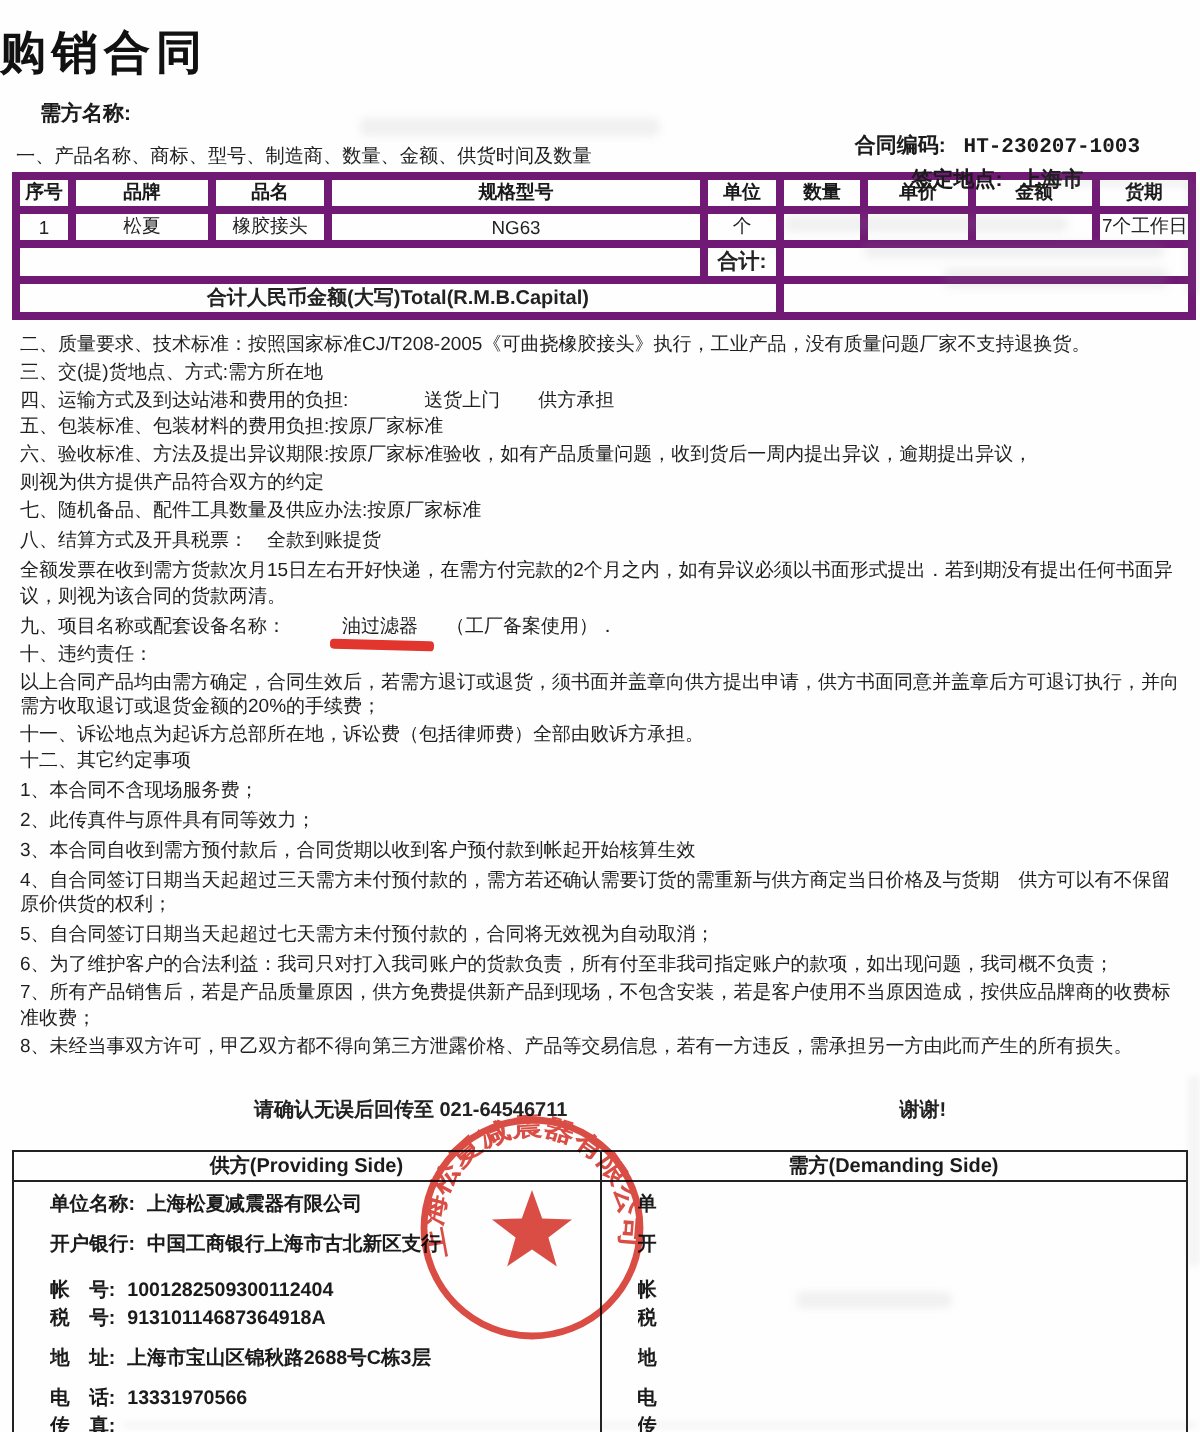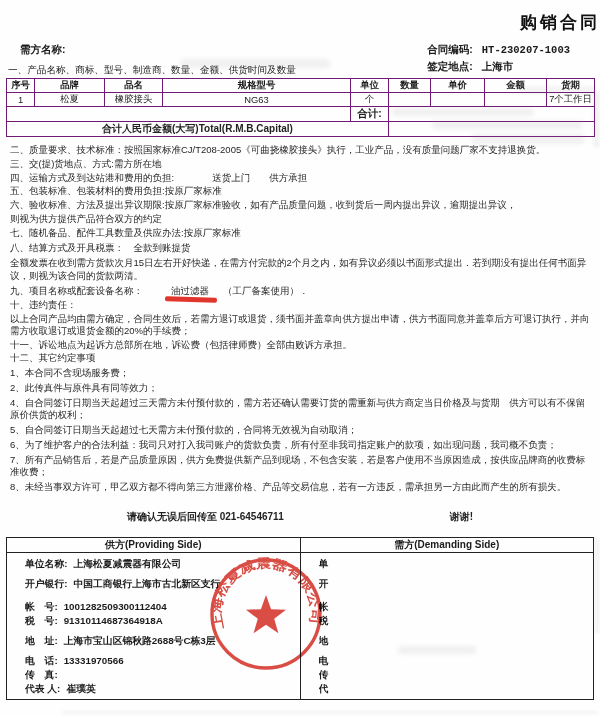--- a/index.html
+++ b/index.html
@@ -6,38 +6,38 @@
   html,body { background:#ffffff; }
   body {
     width:600px; height:716px; position:relative; overflow:hidden;
     font-family:"Liberation Sans","DejaVu Sans",sans-serif;
     color:#1b1b1b;
   }
   .page { position:relative; width:600px; height:716px; background:#fefefe; }
 
   
   .doc-title {
-    text-align:right; font-size:17px; font-weight:bold; letter-spacing:3px;
+    text-align:left; font-size:23px; font-weight:bold; letter-spacing:3px;
     padding-top:11px; color:#111;
   }
   .head { position:relative; margin:7px 10px 0 20px; font-size:10.5px; font-weight:bold; }
   .head .row { height:17px; line-height:17px; }
   .head .lbl { display:inline-block; }
   .head .val { display:inline-block; margin-left:16px; }
-  .head-right { position:absolute; right:20px; top:0; text-align:left; }
+  .head-right { position:absolute; right:20px; top:16px; text-align:center; }
   .head-right .row .val { margin-left:6px; font-family:"Liberation Mono","DejaVu Sans Mono",monospace; font-size:10.5px; }
   .head-right .row:nth-child(2) .val { font-family:inherit; }
 
   
   .sec1 { margin:6px 0 1px 8px; font-size:9.6px; color:#222; }
   table.ptable {
     width:588px; margin:0 6px; border-collapse:collapse; table-layout:fixed;
     font-size:9.4px; text-align:center; color:#222;
   }
-  table.ptable th, table.ptable td { border:1px solid #701a75; height:13px; padding:0 1px; overflow:hidden; white-space:nowrap; }
+  table.ptable th, table.ptable td { border:4px solid #701a75; height:13px; padding:0 1px; overflow:hidden; white-space:nowrap; }
   table.ptable th { font-weight:bold; color:#1a1a1a; }
   td.total-lab { font-weight:bold; font-size:10.5px; }
   td.cap-lab { font-weight:bold; font-size:10px; }
 
   
   .clauses { margin:7px 8px 0 10px; font-size:9.5px; line-height:12.3px; color:#1f1f1f; }
   .clauses p { margin-bottom:1.5px; }
   .clauses p.gap { margin-top:3px; }
   .clauses p.item { margin-top:2.5px; }
   .hl-red { position:relative; display:inline-block; margin:0 14px 0 28px; }
@@ -154,20 +154,21 @@
     <p class="gap">全额发票在收到需方货款次月15日左右开好快递，在需方付完款的2个月之内，如有异议必须以书面形式提出．若到期没有提出任何书面异议，则视为该合同的货款两清。</p>
     <p class="gap">
       <span>九、项目名称或配套设备名称：</span><span class="hl-red"><span>油过滤器</span><span class="bar"></span></span><span>（工厂备案使用）．</span>
     </p>
     <p>十、违约责任：</p>
     <p>以上合同产品均由需方确定，合同生效后，若需方退订或退货，须书面并盖章向供方提出申请，供方书面同意并盖章后方可退订执行，并向需方收取退订或退货金额的20%的手续费；</p>
     <p>十一、诉讼地点为起诉方总部所在地，诉讼费（包括律师费）全部由败诉方承担。</p>
     <p>十二、其它约定事项</p>
     <p class="item">1、本合同不含现场服务费；</p>
     <p class="item">2、此传真件与原件具有同等效力；</p>
+    <p class="item">3、本合同自收到需方预付款后，合同货期以收到客户预付款到帐起开始核算生效</p>
     <p class="item">4、自合同签订日期当天起超过三天需方未付预付款的，需方若还确认需要订货的需重新与供方商定当日价格及与货期　供方可以有不保留原价供货的权利；</p>
     <p class="item">5、自合同签订日期当天起超过七天需方未付预付款的，合同将无效视为自动取消；</p>
     <p class="item">6、为了维护客户的合法利益：我司只对打入我司账户的货款负责，所有付至非我司指定账户的款项，如出现问题，我司概不负责；</p>
     <p class="item">7、所有产品销售后，若是产品质量原因，供方免费提供新产品到现场，不包含安装，若是客户使用不当原因造成，按供应品牌商的收费标准收费；</p>
     <p class="item">8、未经当事双方许可，甲乙双方都不得向第三方泄露价格、产品等交易信息，若有一方违反，需承担另一方由此而产生的所有损失。</p>
   </div>
 
   <div class="confirm">
     <span>请确认无误后回传至 021-64546711</span>
     <span class="thanks">谢谢!</span>

